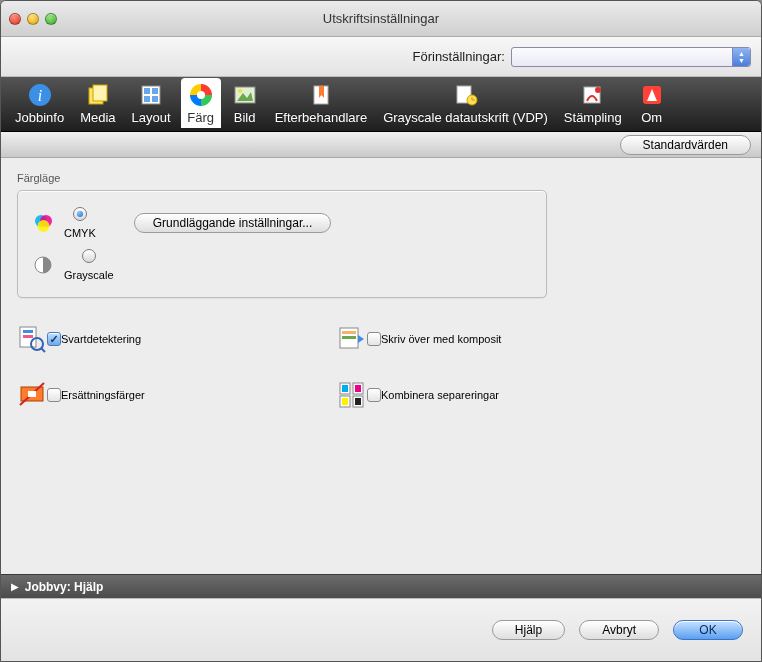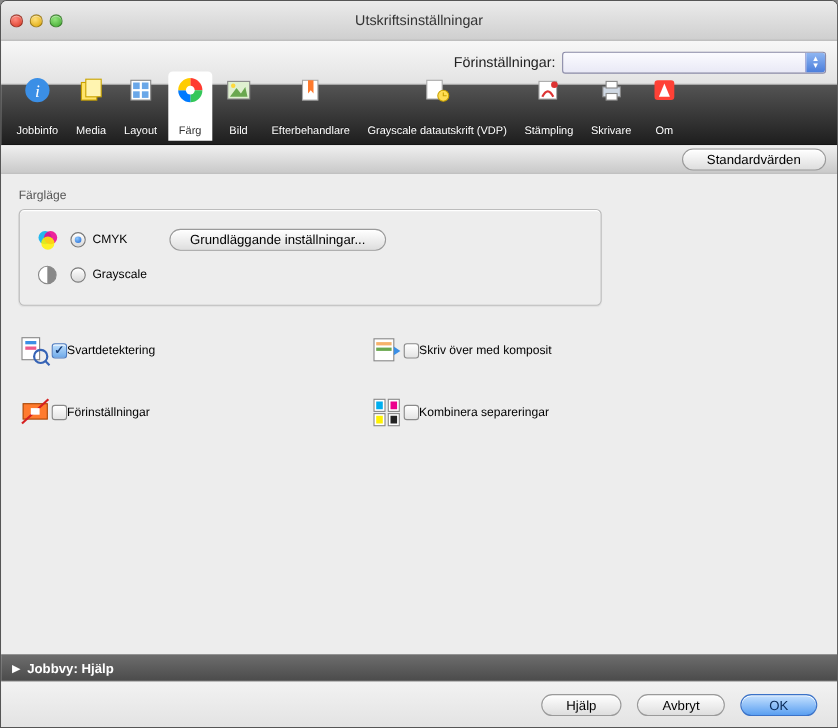--- a/index.html
+++ b/index.html
@@ -13,41 +13,41 @@
   .tl.green { background: radial-gradient(circle at 40% 35%, #93e57d, #3ba52b); }
   .title { position: absolute; left: 0; right: 0; text-align: center; font-size: 13px; color: #333; pointer-events:none; }
   .presets-bar { height: 40px; background: linear-gradient(#f7f7f7,#e3e3e3); border-bottom: 1px solid #bdbdbd; display: flex; align-items: center; justify-content: flex-end; padding: 0 10px; gap: 6px; }
   .presets-bar label { font-size: 13px; color: #222; }
   .preset-select { width: 240px; height: 20px; background: linear-gradient(#fbfbff,#e9e9f6); border: 1px solid #8a8aa8; border-radius: 3px; position: relative; }
   .preset-select .arrows { position: absolute; right: 0; top:0; bottom:0; width: 18px; background: linear-gradient(#8fb6f2,#4a7ddb); border-left: 1px solid #7b86c9; border-radius: 0 3px 3px 0; display:flex; flex-direction:column; align-items:center; justify-content:center; color:#fff; font-size:7px; line-height:7px;}
   .toolbar { height: 55px; background: linear-gradient(#545454,#1e1e1e); display: flex; align-items: flex-end; padding: 0 6px 3px 6px; color: #fff; border-bottom: 1px solid #000; }
   .tab { display:flex; flex-direction:column; align-items:center; justify-content:flex-end; padding: 3px 6px; margin: 0 2px; border-radius: 4px 4px 0 0; cursor:pointer; }
   .tab.active { background: #fff; color:#333; }
   .tab .icon { width: 28px; height: 28px; display:flex; align-items:center; justify-content:center; }
-  .tab .lbl { font-size: 10px; margin-top: 18px; text-shadow: 0 -1px 0 rgba(0,0,0,.4); }
+  .tab .lbl { font-size: 13px; margin-top: 1px; text-shadow: 0 -1px 0 rgba(0,0,0,.4); }
   .tab.active .lbl { text-shadow:none; }
   .subbar { height: 26px; background: linear-gradient(#f0f0f0,#c9c9c9); border-bottom: 1px solid #a8a8a8; display:flex; align-items:center; justify-content:flex-end; padding: 0 10px; }
   .mac-btn { height: 20px; padding: 0 22px; background: linear-gradient(#ffffff,#dedede); border:1px solid #9a9a9a; border-radius: 10px; font-size: 12px; cursor:pointer; box-shadow: inset 0 1px 0 #fff; display:inline-flex; align-items:center; }
   .content { flex: 1; background: #ededed; padding: 14px 16px; overflow:auto; }
   .group-title { font-size: 11px; color:#555; margin-bottom: 6px; }
   .groupbox { border: 1px solid #bcbcbc; border-radius: 5px; background: #ededed; padding: 16px 14px; width: 530px; box-shadow: 0 1px 0 #fff inset, 0 1px 1px rgba(0,0,0,.05); }
   .row { display:flex; align-items:center; gap:10px; margin-bottom: 10px; }
-  .radio-like { display:flex; align-items:center; gap:6px; }
+  .radio-like { display:flex; align-items:center; gap:6px;flex-direction:column; }
   .radio-dot { width:14px; height:14px; border:1px solid #7a7a7a; border-radius:50%; background:linear-gradient(#fff,#d9d9d9); display:inline-flex; align-items:center; justify-content:center; box-shadow: inset 0 1px 1px rgba(255,255,255,.8);}
   .radio-dot.checked::after { content:""; width:6px; height:6px; border-radius:50%; background: radial-gradient(circle at 35% 30%, #8ec8ff, #1a64d2); }
   .opt-icon { width:22px; height:22px; display:inline-flex; align-items:center; justify-content:center; }
   .below-grid { display:grid; grid-template-columns: 320px 340px; row-gap: 26px; margin-top: 26px; }
   .chk-row { display:flex; align-items:center; gap:0; }
   .chk-row .bigicon { width:30px; height:30px; display:flex; align-items:center; justify-content:center; }
   .cbox { width:14px; height:14px; border:1px solid #8a8a8a; border-radius:3px; background:linear-gradient(#fff,#e4e4e4); display:inline-flex; align-items:center; justify-content:center; box-shadow: inset 0 1px 0 #fff; }
   .cbox.checked { background: linear-gradient(#bfe1ff,#6fa9e8); border-color:#4d7bc0; }
   .cbox.checked::after { content:"✓"; font-size:11px; color:#163b74; font-weight:bold; line-height:1; }
   .footer { height: 24px; background: linear-gradient(#6c6c6c,#4b4b4b); color:#fff; display:flex; align-items:center; padding: 0 10px; font-size:12px; border-top:1px solid #3a3a3a; }
   .footer .tri { margin-right:6px; font-size:10px; }
-  .buttons { height: 42px; background: linear-gradient(#f2f2f2,#e3e3e3); display:flex; align-items:center; justify-content:flex-end; gap: 14px; padding: 0 18px; border-top:1px solid #bbb; }
+  .buttons { height: 63px; background: linear-gradient(#f2f2f2,#e3e3e3); display:flex; align-items:center; justify-content:flex-end; gap: 14px; padding: 0 18px; border-top:1px solid #bbb; }
   .mac-btn.default { background: linear-gradient(#c7e2ff,#5a9ff1); border-color:#3b72c7; color:#0a2a58; font-weight: normal; }
   .mac-btn.wide { min-width: 70px; justify-content:center; }
 </style>
 </head>
 <body>
 
 <div class="window">
 
   <div class="titlebar">
     <div class="traffic">
@@ -141,30 +141,20 @@
     </div>
     <div class="tab">
       <span class="icon">
         <svg width="24" height="24">
             <rect x="3" y="4" width="16" height="16" fill="#fff" stroke="#aaa"></rect>
             <path d="M6 18 q5 -10 10 0" stroke="#d33" fill="none" stroke-width="2"></path>
             <circle cx="17" cy="7" r="3" fill="#d33"></circle>
           </svg>
       </span>
       <span class="lbl">Stämpling</span>
-    </div>
-    <div class="tab">
-      <span class="icon">
-        <svg width="24" height="24">
-            <rect x="4" y="9" width="16" height="9" fill="#cfd8e3" stroke="#888"></rect>
-            <rect x="7" y="4" width="10" height="6" fill="#fff" stroke="#888"></rect>
-            <rect x="7" y="15" width="10" height="6" fill="#fff" stroke="#888"></rect>
-          </svg>
-      </span>
-      <span class="lbl">Skrivare</span>
     </div>
     <div class="tab">
       <span class="icon">
         <svg width="24" height="24">
             <rect x="3" y="3" width="18" height="18" rx="3" fill="#ff4136"></rect>
             <path d="M7 18 l5 -12 l5 12 z" fill="#fff"></path>
           </svg>
       </span>
       <span class="lbl">Om</span>
     </div>
@@ -236,21 +226,21 @@
 
       <div class="chk-row">
         <span class="bigicon">
           <svg width="28" height="28">
               <rect x="3" y="6" width="22" height="14" fill="#ff7b2e" stroke="#aa4400"></rect>
               <line x1="2" y1="24" x2="26" y2="2" stroke="#d52020" stroke-width="2"></line>
               <rect x="10" y="10" width="8" height="6" fill="#fff"></rect>
             </svg>
         </span>
         <span class="cbox"></span>
-        <span>Förinställningar</span>
+        <span>Ersättningsfärger</span>
       </div>
 
       <div class="chk-row">
         <span class="bigicon">
           <svg width="28" height="28">
               <rect x="2" y="2" width="10" height="11" fill="#fff" stroke="#888"></rect>
               <path d="M4 4h6v7h-6z" fill="#00aeef"></path>
               <rect x="15" y="2" width="10" height="11" fill="#fff" stroke="#888"></rect>
               <path d="M17 4h6v7h-6z" fill="#ec008c"></path>
               <rect x="2" y="15" width="10" height="11" fill="#fff" stroke="#888"></rect>

